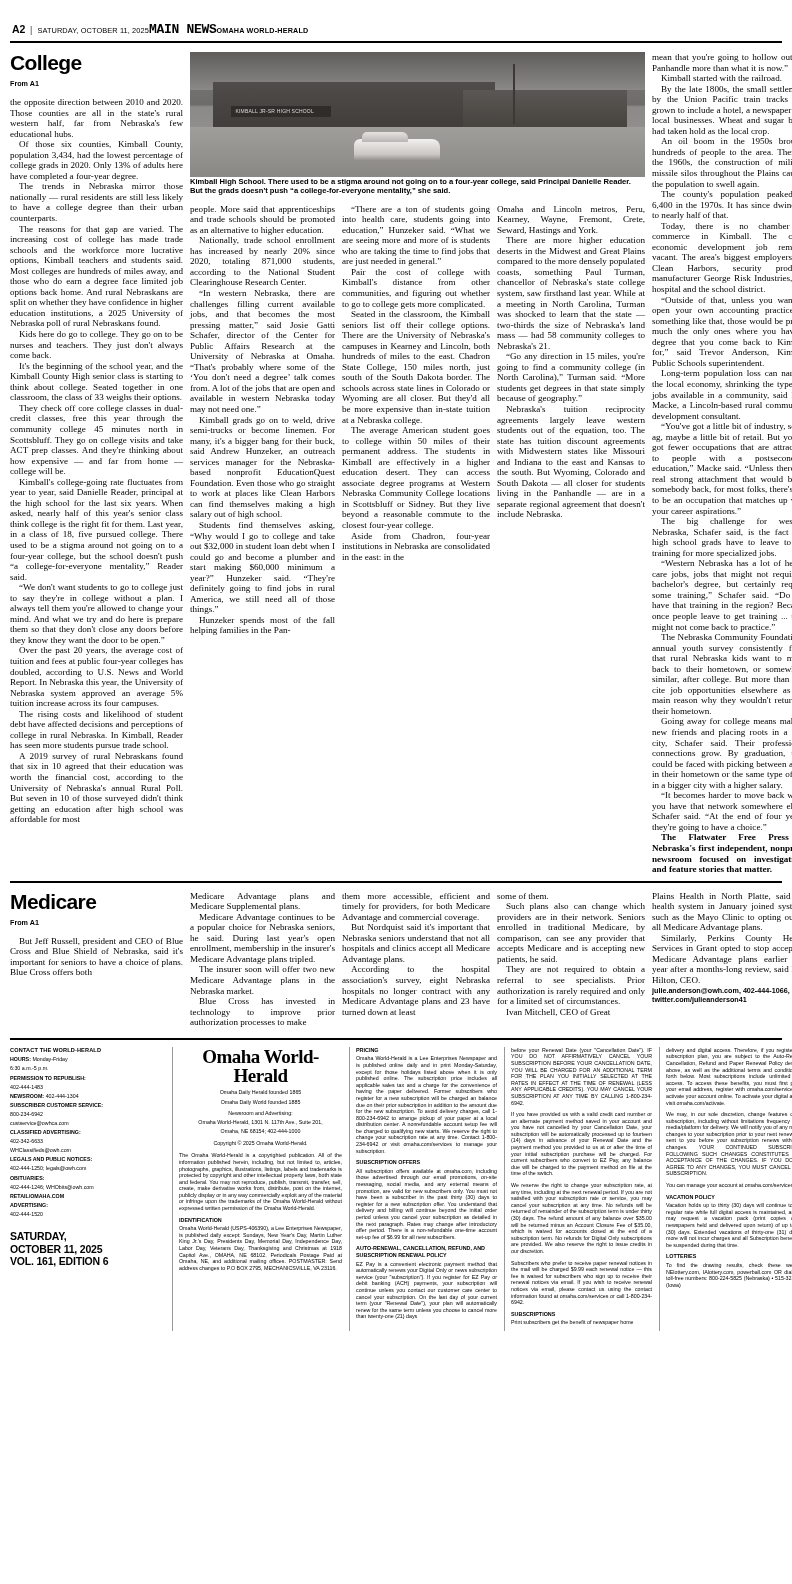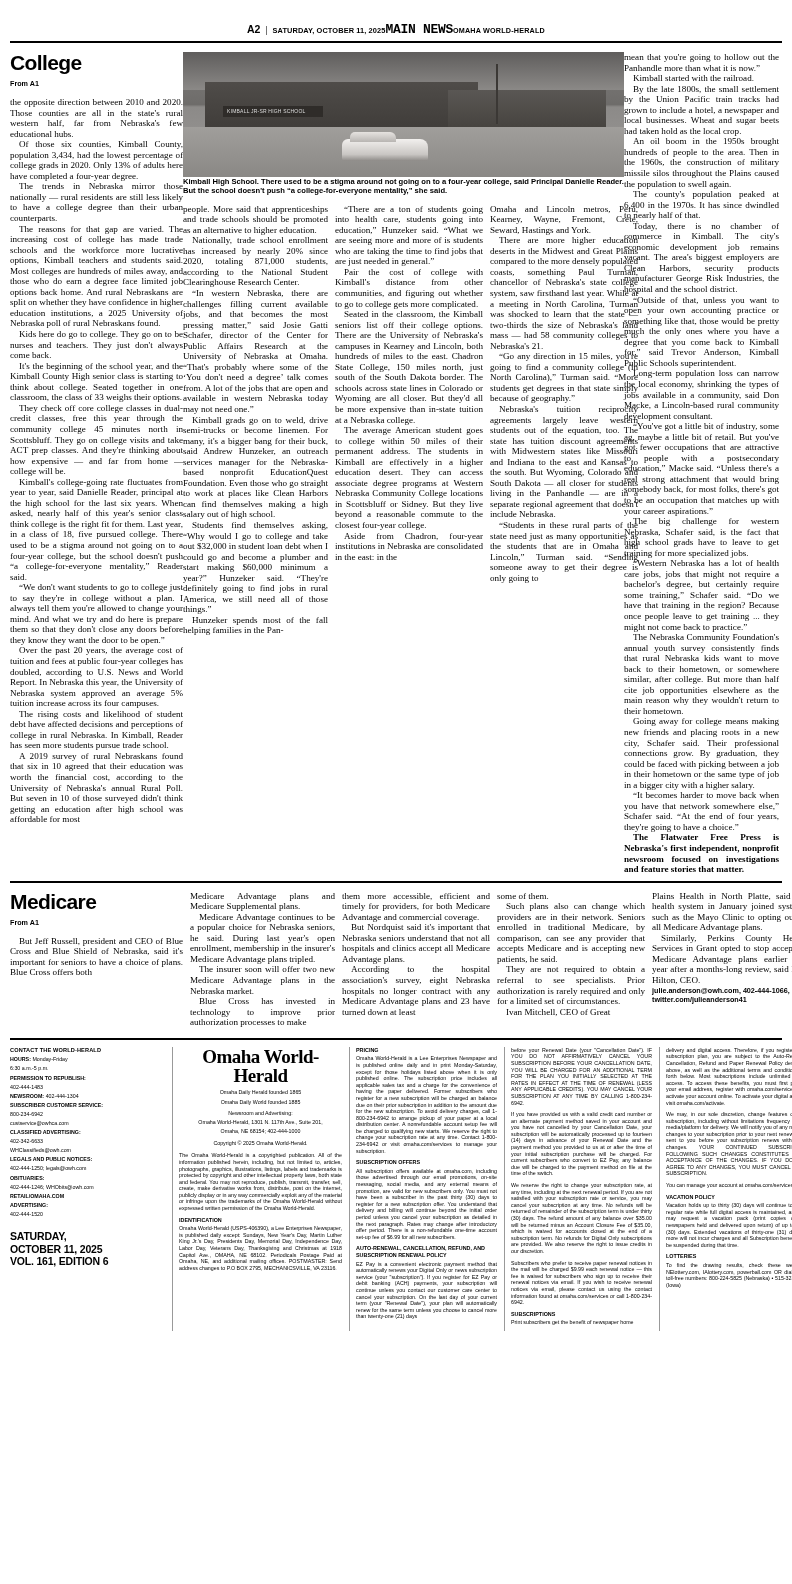--- a/index.html
+++ b/index.html
@@ -8,35 +8,36 @@
     background: #ffffff;
     font-family: "Liberation Serif", serif;
     color: #000;
     overflow: hidden;
     position: relative;
   }
   .page { width: 792px; height: 1584px; padding: 0 10px; position: relative; }
 
   
   .masthead-bar {
-    display: flex; align-items: baseline; justify-content: center;
+    display: flex; align-items: baseline; justify-content: flex-start;
     padding: 22px 2px 4px 2px;
     border-bottom: 2.2px solid #000;
   }
   .mh-left { display: flex; align-items: baseline; gap: 5px; font-family: "Liberation Sans", sans-serif; }
   .mh-page { font-weight: bold; font-size: 10.5px; letter-spacing: -0.2px; }
   .mh-sep { font-size: 9px; color: #444; }
-  .mh-date { font-size: 7.4px; font-weight: 700; letter-spacing: 0.1px; }
+  .mh-date { font-size: 7.4px; font-weight: 400; letter-spacing: 0.1px; }
   .mh-center { font-family: Liberation Mono, monospace; font-weight: bold; font-size: 13px; letter-spacing: -0.3px; }
   .mh-right { font-family: "Liberation Sans", sans-serif; font-size: 7.2px; font-weight: 600; letter-spacing: 0.2px; }
 
   
   .story-grid {
     display: grid;
     grid-template-columns: 173px 145px 148px 148px 155px;
+    column-gap: 7px;
     padding-top: 9px;
     position: relative;
   }
   .col { position: relative; }
 
   .headline {
     font-family: "Liberation Sans", sans-serif;
     font-weight: bold;
     font-size: 21px;
     letter-spacing: -0.6px;
@@ -214,21 +215,21 @@
         <div class="photo photo2">
           <div class="p2-sky"></div>
           <div class="p2-bldg"></div>
           <div class="p2-bldg2"></div>
           <div class="p2-ground"></div>
           <div class="p2-sign"></div>
           <div class="p2-signtxt">KIMBALL JR-SR HIGH SCHOOL</div>
           <div class="p2-pole"></div>
           <div class="p2-car"></div>
         </div>
-        <div class="caption">Kimball High School. There used to be a stigma around not going on to a four-year college, said Principal Danielle Reader. But the school doesn't push “a college-for-everyone mentality,” she said.</div>
+        <div class="caption">Kimball High School. There used to be a stigma around not going on to a four-year college, said Principal Danielle Reader. But the grads doesn't push “a college-for-everyone mentality,” she said.</div>
       </div>
 
       <div style="display:grid; grid-template-columns: 145px 148px 148px; column-gap:7px;">
         <div>
           <p class="body first">people. More said that apprenticeships and trade schools should be promoted as an alternative to higher education.</p>
           <p class="body">Nationally, trade school enrollment has increased by nearly 20% since 2020, totaling 871,000 students, according to the National Student Clearinghouse Research Center.</p>
           <p class="body">“In western Nebraska, there are challenges filling current available jobs, and that becomes the most pressing matter,” said Josie Gatti Schafer, director of the Center for Public Affairs Research at the University of Nebraska at Omaha. “That's probably where some of the ‘You don't need a degree’ talk comes from. A lot of the jobs that are open and available in western Nebraska today may not need one.”</p>
           <p class="body">Kimball grads go on to weld, drive semi-trucks or become linemen. For many, it's a bigger bang for their buck, said Andrew Hunzeker, an outreach services manager for the Nebraska-based nonprofit EducationQuest Foundation. Even those who go straight to work at places like Clean Harbors can find themselves making a high salary out of high school.</p>
           <p class="body">Students find themselves asking, “Why would I go to college and take out $32,000 in student loan debt when I could go and become a plumber and start making $60,000 minimum a year?” Hunzeker said. “They're definitely going to find jobs in rural America, we still need all of those things.”</p>
           <p class="body">Hunzeker spends most of the fall helping families in the Pan-</p>
@@ -238,21 +239,20 @@
           <p class="body">Pair the cost of college with Kimball's distance from other communities, and figuring out whether to go to college gets more complicated.</p>
           <p class="body">Seated in the classroom, the Kimball seniors list off their college options. There are the University of Nebraska's campuses in Kearney and Lincoln, both hundreds of miles to the east. Chadron State College, 150 miles north, just south of the South Dakota border. The schools across state lines in Colorado or Wyoming are all closer. But they'd all be more expensive than in-state tuition at a Nebraska college.</p>
           <p class="body">The average American student goes to college within 50 miles of their permanent address. The students in Kimball are effectively in a higher education desert. They can access associate degree programs at Western Nebraska Community College locations in Scottsbluff or Sidney. But they live beyond a reasonable commute to the closest four-year college.</p>
           <p class="body">Aside from Chadron, four-year institutions in Nebraska are consolidated in the east: in the</p>
         </div>
         <div>
           <p class="body first">Omaha and Lincoln metros, Peru, Kearney, Wayne, Fremont, Crete, Seward, Hastings and York.</p>
           <p class="body">There are more higher education deserts in the Midwest and Great Plains compared to the more densely populated coasts, something Paul Turman, chancellor of Nebraska's state college system, saw firsthand last year. While at a meeting in North Carolina, Turman was shocked to learn that the state — two-thirds the size of Nebraska's land mass — had 58 community colleges to Nebraska's 21.</p>
           <p class="body">“Go any direction in 15 miles, you're going to find a community college (in North Carolina),” Turman said. “More students get degrees in that state simply because of geography.”</p>
           <p class="body">Nebraska's tuition reciprocity agreements largely leave western students out of the equation, too. The state has tuition discount agreements with Midwestern states like Missouri and Indiana to the east and Kansas to the south. But Wyoming, Colorado and South Dakota — all closer for students living in the Panhandle — are in a separate regional agreement that doesn't include Nebraska.</p>
-          <p class="body">“Students in these rural parts of the state need just as many opportunities as the students that are in Omaha and Lincoln,” Turman said. “Sending someone away to get their degree is only going to</p>
         </div>
       </div>
     </div>
 
     <div class="col" style="grid-column: 5;">
       <p class="body first">mean that you're going to hollow out the Panhandle more than what it is now.”</p>
       <p class="body">Kimball started with the railroad.</p>
       <p class="body">By the late 1800s, the small settlement by the Union Pacific train tracks had grown to include a hotel, a newspaper and local businesses. Wheat and sugar beets had taken hold as the local crop.</p>
       <p class="body">An oil boom in the 1950s brought hundreds of people to the area. Then in the 1960s, the construction of military missile silos throughout the Plains caused the population to swell again.</p>
       <p class="body">The county's population peaked at 6,400 in the 1970s. It has since dwindled to nearly half of that.</p>

